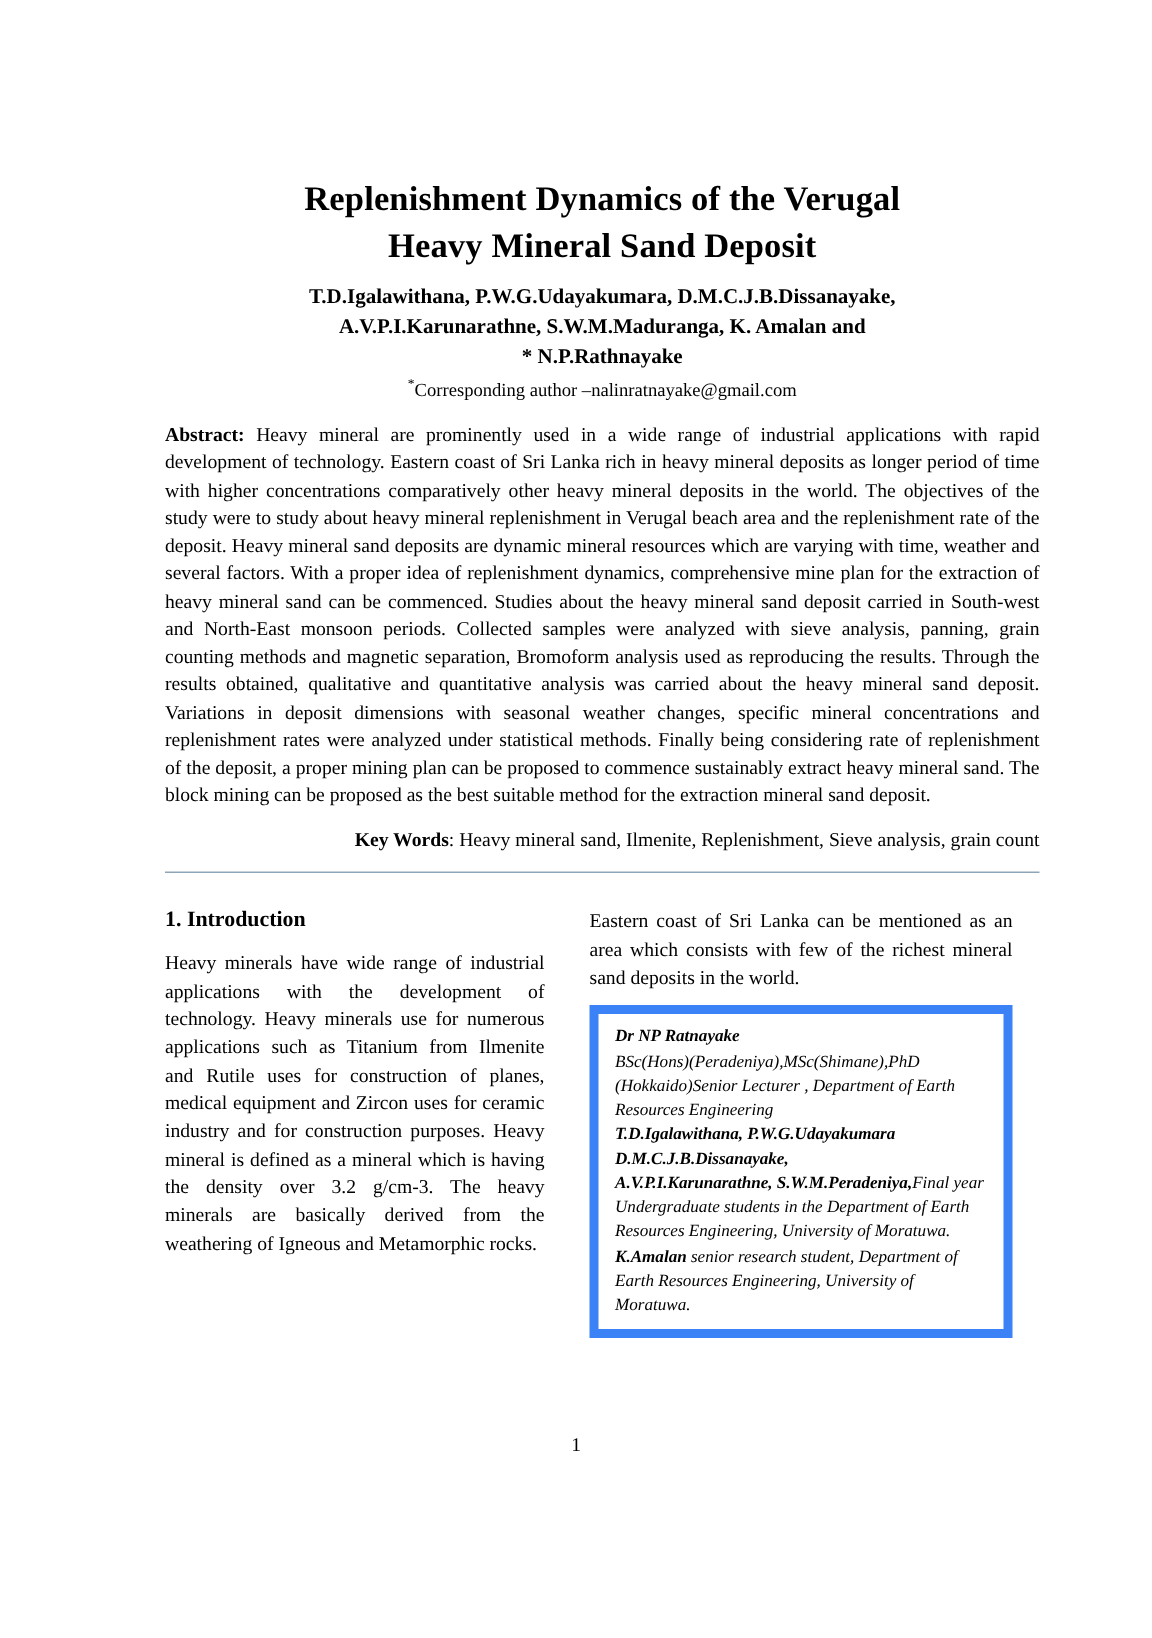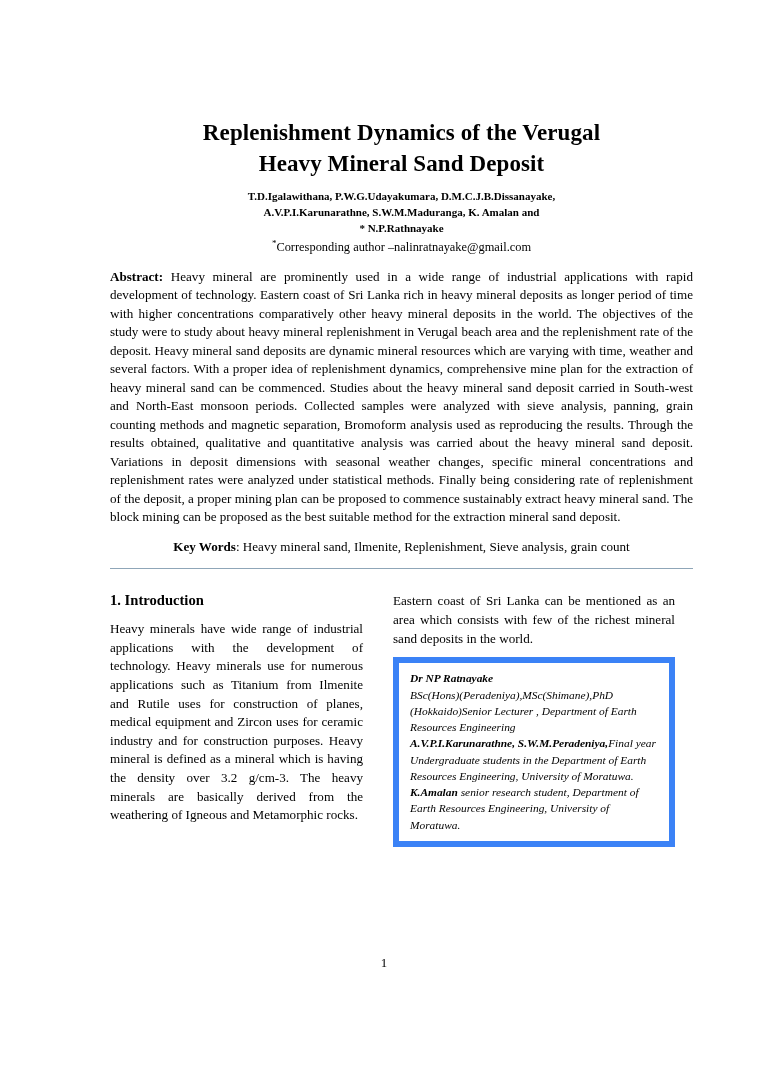--- a/index.html
+++ b/index.html
@@ -38,21 +38,21 @@
     margin: 0;
     padding-top: 118px;
     letter-spacing: 0.1px;
   }
   .title-line { display: block; }
   .title-line.l2 { margin-top: 1px; font-family: Liberation Serif, serif; }
 
   
   .authors {
     text-align: center;
-    font-size: 11px;
+    font-size: 14px;
     font-weight: bold;
     line-height: 1.45;
     margin-top: 9px;
   }
   .authors .aline { display: block; }
 
   .corresponding {
     text-align: center;
     font-size: 12.4px;
     line-height: 1.3;
@@ -73,21 +73,21 @@
     text-align: justify;
     text-justify: inter-word;
   }
   .abstract .lead {
     font-weight: bold;
   }
   .keywords {
     margin-top: 11px;
     font-size: 13.1px;
     line-height: 1.415;
-    text-align: center;
+    text-align: right;
   }
   .keywords .lead { font-weight: bold; }
 
   .divider {
     margin-top: 12px;
     height: 0;
     border-top: 1.6px solid #8fa6b8;
     width: 100%;
   }
 
@@ -192,20 +192,23 @@
       </div>
 
       <div class="col col-right">
         <p class="body-text">Eastern coast of Sri Lanka can be mentioned as an area which consists with few of the richest mineral sand deposits in the world.</p>
 
         <div class="bio-box">
           <p>
             <span class="bio-name">Dr NP Ratnayake</span><span>BSc(Hons)(Peradeniya),MSc(Shimane),PhD (Hokkaido)Senior Lecturer , Department of Earth Resources Engineering</span>
           </p>
           <p>
+            <span class="nm">T.D.Igalawithana, P.W.G.Udayakumara D.M.C.J.B.Dissanayake,</span>
+          </p>
+          <p>
             <span class="nm">A.V.P.I.Karunarathne, S.W.M.Peradeniya,</span><span>Final year Undergraduate students in the Department of Earth Resources Engineering, University of Moratuwa. </span><span class="nm">K.Amalan</span><span> senior research student, Department of Earth Resources Engineering, University of Moratuwa.</span>
           </p>
         </div>
       </div>
 
     </div>
   </div>
 
   <div class="page-number">1</div>
 </div>

